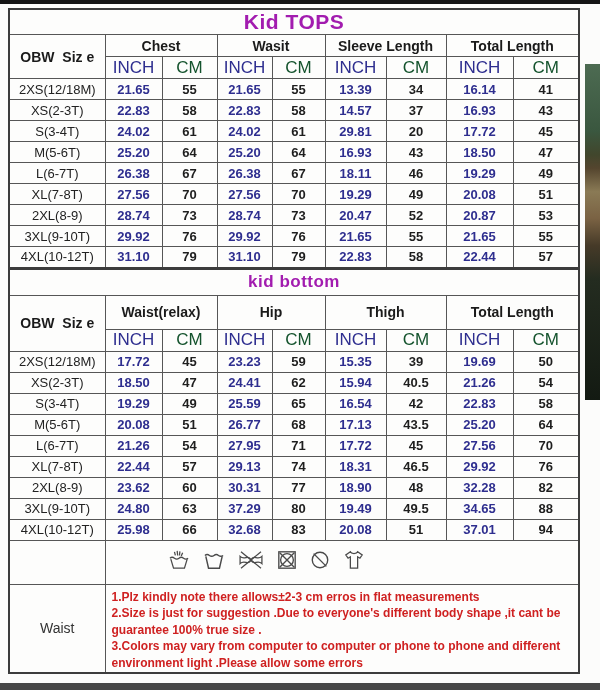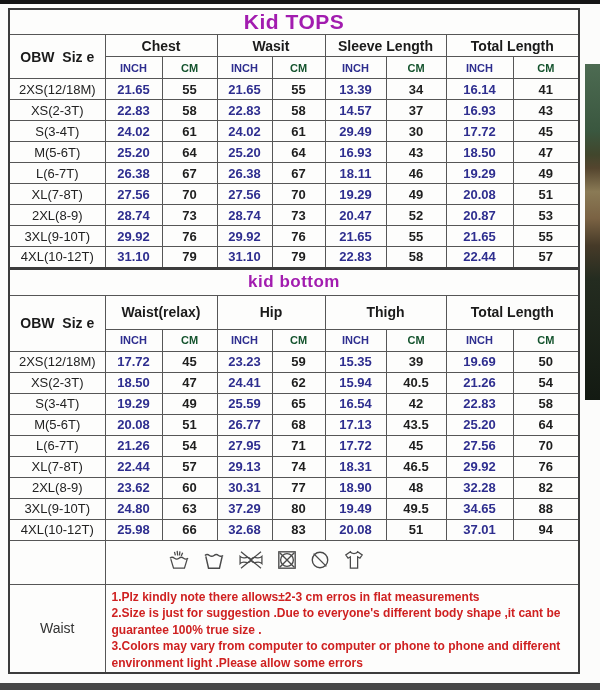--- a/index.html
+++ b/index.html
@@ -24,21 +24,21 @@
   }
   #bottom-table{margin-top:-1px;padding-left:32px;}
   td,th{
     border:1px solid #565656;padding:0;text-align:center;vertical-align:middle;
     overflow:hidden;white-space:nowrap;
   }
   .title-row th{height:24px;font-size:21px;font-weight:bold;color:#a21caf;letter-spacing:0.5px;}
   #bottom-table .title-row th{height:25px;font-size:17px;}
   .group-row th{height:21px;font-size:14px;font-weight:bold;color:#1a1a1a;}
   #bottom-table .group-row th{height:33px;}
-  .unit-row th{height:21px;font-size:11px;font-weight:bold;}
+  .unit-row th{height:21px;font-size:17px;font-weight:normal;}
   #bottom-table .unit-row th{height:21px;}
   .size-header{font-size:14px;font-weight:bold;color:#2a2a2a;white-space:pre;}
   .unit-inch{color:#2e2e8f;}
   .unit-cm{color:#14532d;}
   tbody tr{height:21px;}
   .size-cell{font-size:13px;font-weight:400;color:#222;}
   .inch-cell{font-size:13px;font-weight:bold;color:#2e2e8f;}
   .cm-cell{font-size:13px;font-weight:bold;color:#1e1e1e;}
   .icons-row td{height:43px;}
   .icons-cell{text-align:left;}
@@ -114,22 +114,22 @@
           <td class="cm-cell">37</td>
           <td class="inch-cell">16.93</td>
           <td class="cm-cell">43</td>
         </tr>
         <tr>
           <td class="size-cell">S(3-4T)</td>
           <td class="inch-cell">24.02</td>
           <td class="cm-cell">61</td>
           <td class="inch-cell">24.02</td>
           <td class="cm-cell">61</td>
-          <td class="inch-cell">29.49</td>
-          <td class="cm-cell">30</td>
+          <td class="inch-cell">29.81</td>
+          <td class="cm-cell">20</td>
           <td class="inch-cell">17.72</td>
           <td class="cm-cell">45</td>
         </tr>
         <tr>
           <td class="size-cell">M(5-6T)</td>
           <td class="inch-cell">25.20</td>
           <td class="cm-cell">64</td>
           <td class="inch-cell">25.20</td>
           <td class="cm-cell">64</td>
           <td class="inch-cell">16.93</td>

